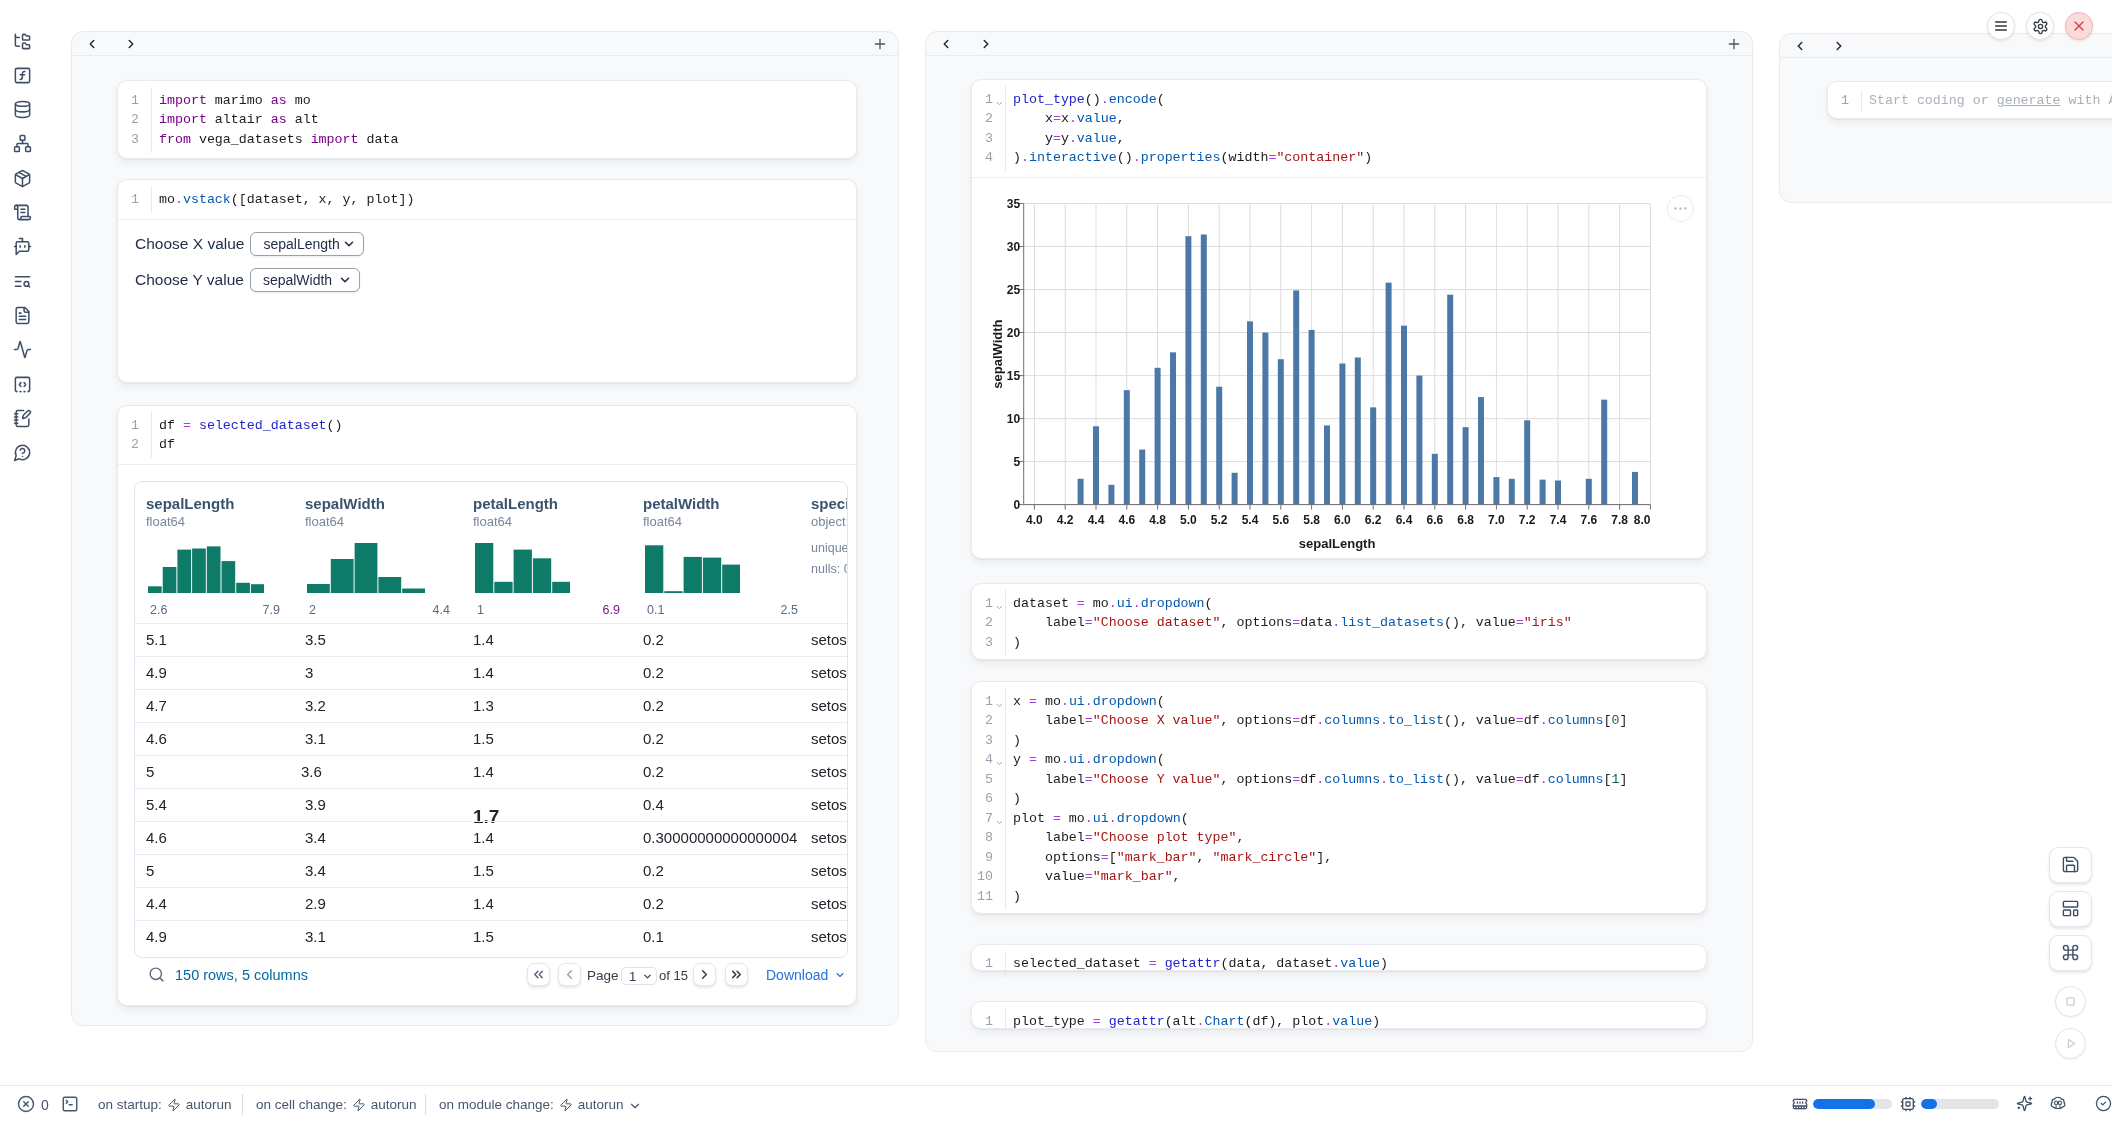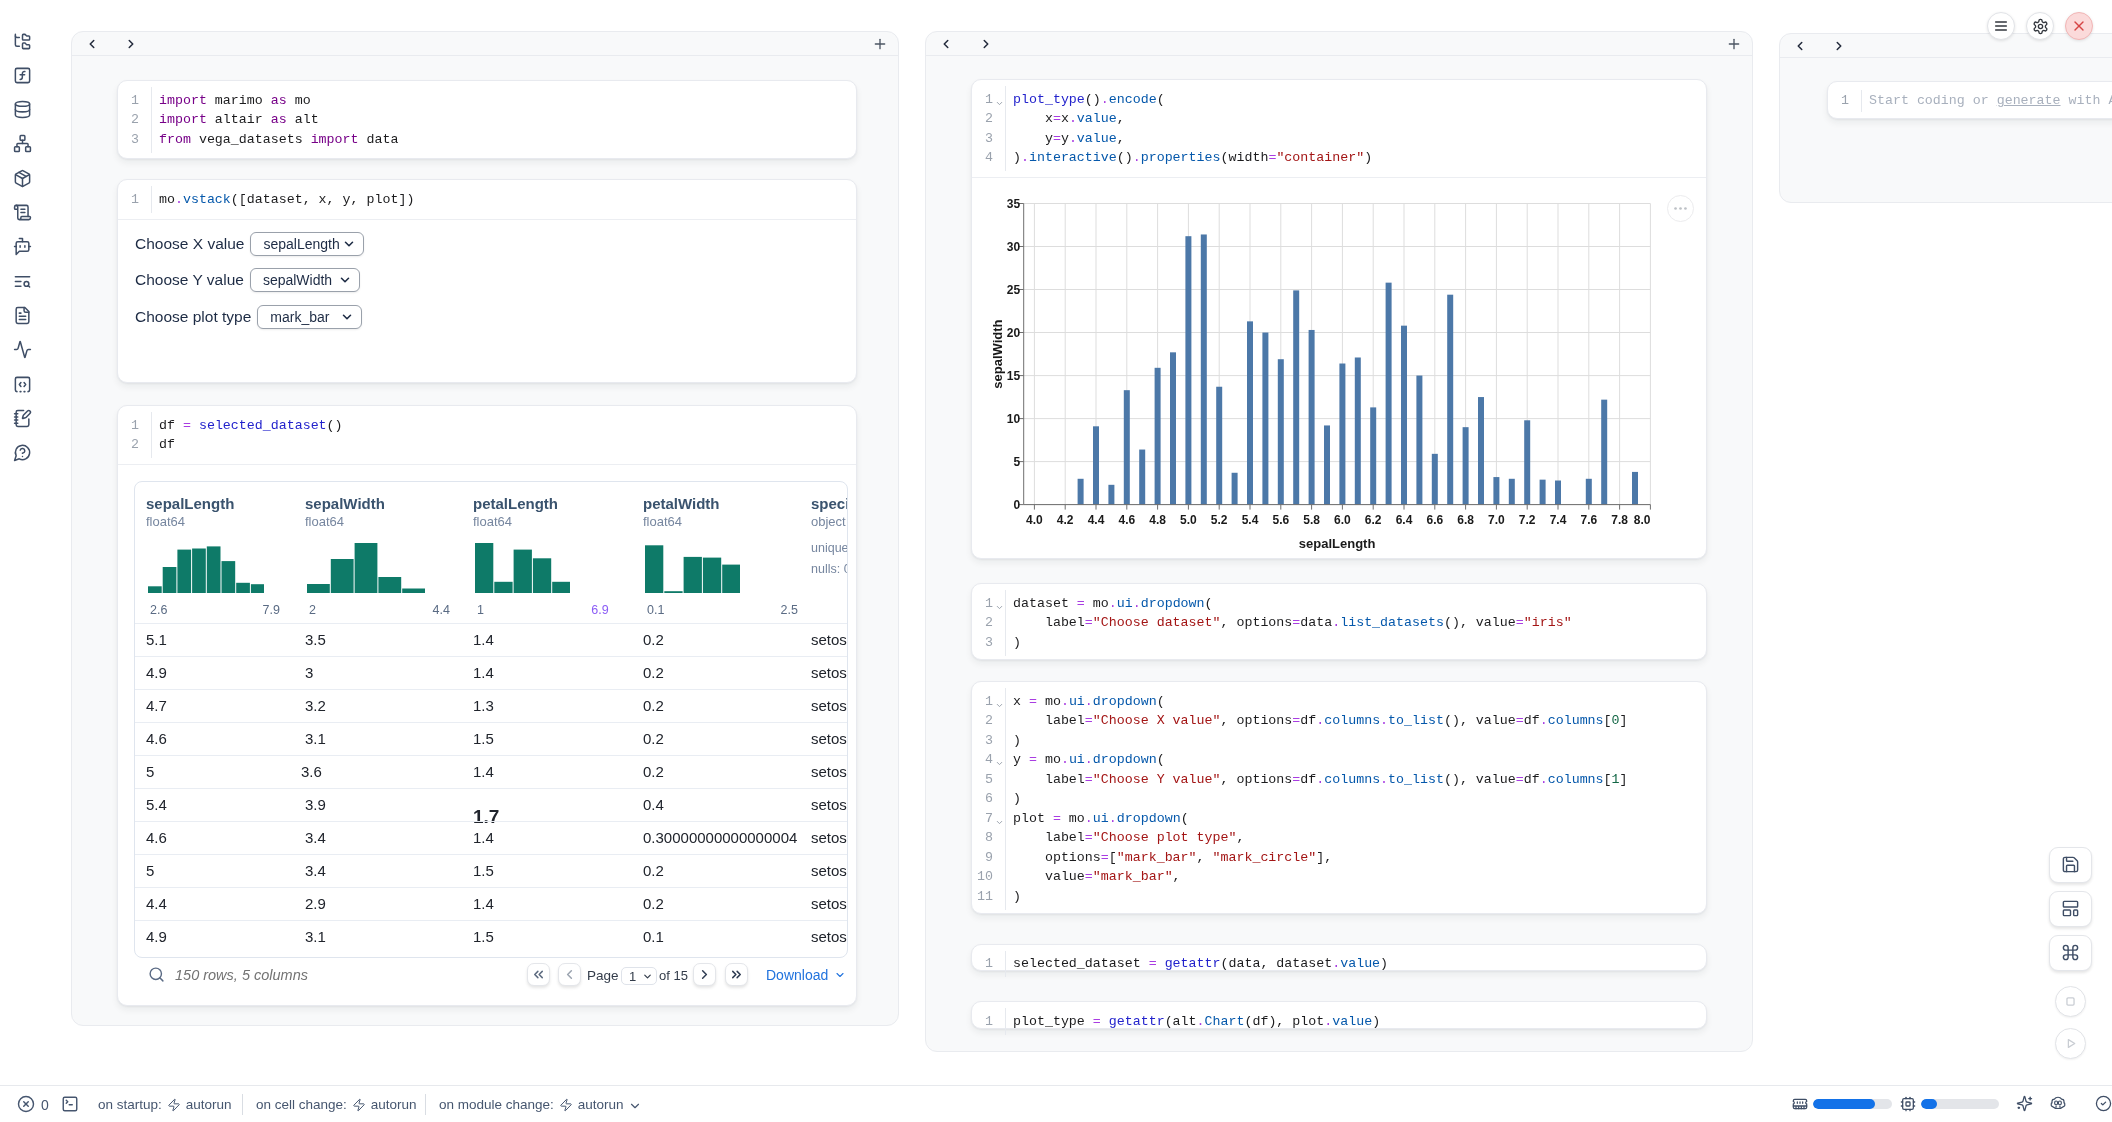--- a/index.html
+++ b/index.html
@@ -150,26 +150,20 @@
           <span class="sel" style="width:114px;">sepalLength<svg width="14" height="14" viewBox="0 0 24 24" fill="none" stroke="#1d2b44" stroke-width="2.70" stroke-linecap="round" stroke-linejoin="round" style="margin-left:2px; flex:none;">
               <path d="m6 9 6 6 6-6"></path>
             </svg></span>
         </div>
         <div class="orow">
           <span class="olabel">Choose Y value</span>
           <span class="sel" style="width:110px;">sepalWidth<svg width="14" height="14" viewBox="0 0 24 24" fill="none" stroke="#1d2b44" stroke-width="2.70" stroke-linecap="round" stroke-linejoin="round" style="margin-left:2px; flex:none;">
               <path d="m6 9 6 6 6-6"></path>
             </svg></span>
         </div>
-        <div class="orow">
-          <span class="olabel">Choose plot type</span>
-          <span class="sel" style="width:105px;">mark_bar<svg width="14" height="14" viewBox="0 0 24 24" fill="none" stroke="#1d2b44" stroke-width="2.70" stroke-linecap="round" stroke-linejoin="round" style="margin-left:2px; flex:none;">
-              <path d="m6 9 6 6 6-6"></path>
-            </svg></span>
-        </div>
       </div>
     </div>
     <div class="card" style="left:45px; top:373px; width:740px; height:601px;">
       <div class="code">
         <div class="vline"></div>
         <div class="cl">
           <span class="num">1</span>
           <span class="src">df <span class="o">=</span> <span class="d">selected_dataset</span>()</span>
         </div>
         <div class="cl">
@@ -213,21 +207,21 @@
         <div class="abs" style="left:174px; top:121px; font-size:12.5px; color:#5a6b84;">2</div>
         <div class="abs" style="left:275px; top:121px; font-size:12.5px; color:#5a6b84; width:40px; text-align:right;">4.4</div>
         <svg class="abs" style="left:340px; top:59px;" width="95" height="52" viewBox="0 0 95 52">
           <rect x="0.0" y="2.00" width="18.3" height="50.00" fill="#0e7a68"></rect>
           <rect x="19.3" y="40.80" width="18.3" height="11.20" fill="#0e7a68"></rect>
           <rect x="38.6" y="8.60" width="18.3" height="43.40" fill="#0e7a68"></rect>
           <rect x="57.9" y="17.30" width="18.3" height="34.70" fill="#0e7a68"></rect>
           <rect x="77.2" y="40.80" width="18.3" height="11.20" fill="#0e7a68"></rect>
         </svg>
         <div class="abs" style="left:342px; top:121px; font-size:12.5px; color:#5a6b84;">1</div>
-        <div class="abs" style="left:445px; top:121px; font-size:12.5px; color:#8b5cf6; width:40px; text-align:center;">6.9</div>
+        <div class="abs" style="left:445px; top:121px; font-size:12.5px; color:#701a75; width:40px; text-align:right;">6.9</div>
         <svg class="abs" style="left:510px; top:59px;" width="95" height="52" viewBox="0 0 95 52">
           <rect x="0.0" y="4.30" width="18.3" height="47.70" fill="#0e7a68"></rect>
           <rect x="19.3" y="50.20" width="18.3" height="1.80" fill="#0e7a68"></rect>
           <rect x="38.6" y="15.90" width="18.3" height="36.10" fill="#0e7a68"></rect>
           <rect x="57.9" y="16.60" width="18.3" height="35.40" fill="#0e7a68"></rect>
           <rect x="77.2" y="23.60" width="18.3" height="28.40" fill="#0e7a68"></rect>
         </svg>
         <div class="abs" style="left:512px; top:121px; font-size:12.5px; color:#5a6b84;">0.1</div>
         <div class="abs" style="left:623px; top:121px; font-size:12.5px; color:#5a6b84; width:40px; text-align:right;">2.5</div>
         <div class="abs" style="left:0; right:0; top:141px; height:33px; border-top:1px solid #e9edf3;">
@@ -298,21 +292,21 @@
           <div class="abs" style="left:170px; top:7px; font-size:15px; color:#20242c; white-space:nowrap;">3.1</div>
           <div class="abs" style="left:338px; top:7px; font-size:15px; color:#20242c; white-space:nowrap;">1.5</div>
           <div class="abs" style="left:508px; top:7px; font-size:15px; color:#20242c; white-space:nowrap;">0.1</div>
           <div class="abs" style="left:676px; top:7px; font-size:15px; color:#20242c; white-space:nowrap;">setosa</div>
         </div>
       </div>
       <div class="abs" style="left:30px; top:560px;"><svg width="17" height="17" viewBox="0 0 24 24" fill="none" stroke="#5a6a84" stroke-width="2.00" stroke-linecap="round" stroke-linejoin="round" style="">
           <circle cx="11" cy="11" r="8"></circle>
           <path d="m21 21-4.3-4.3"></path>
         </svg></div>
-      <div class="abs" style="left:57px; top:561px; font-size:14.5px; color:#737373;font-style:italic;">150 rows, 5 columns</div>
+      <div class="abs" style="left:57px; top:561px; font-size:14.5px; color:#0369a1;">150 rows, 5 columns</div>
       <div class="btn abs" style="left:408.5px; top:557.0px; width:23px; height:23px;">
         <svg width="15" height="15" viewBox="0 0 24 24" fill="none" stroke="#5d6b80" stroke-width="2.40" stroke-linecap="round" stroke-linejoin="round" style="">
           <path d="m11 17-5-5 5-5"></path>
           <path d="m18 17-5-5 5-5"></path>
         </svg>
       </div>
       <div class="btn abs" style="left:440.0px; top:557.0px; width:23px; height:23px;">
         <svg width="15" height="15" viewBox="0 0 24 24" fill="none" stroke="#9aa3af" stroke-width="2.40" stroke-linecap="round" stroke-linejoin="round" style="">
           <path d="m15 18-6-6 6-6"></path>
         </svg>

